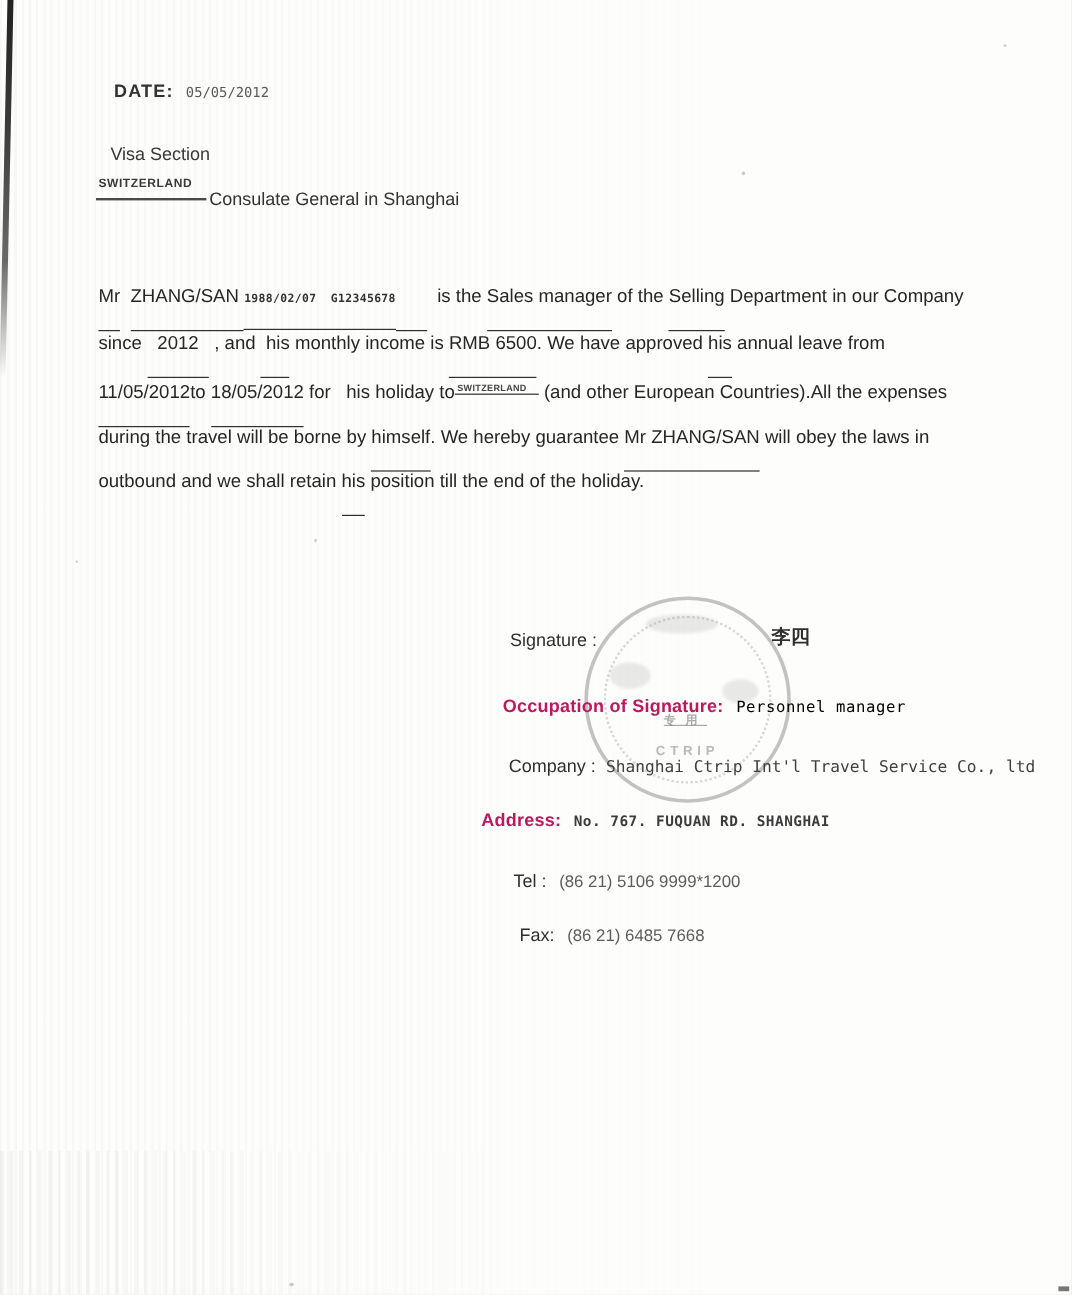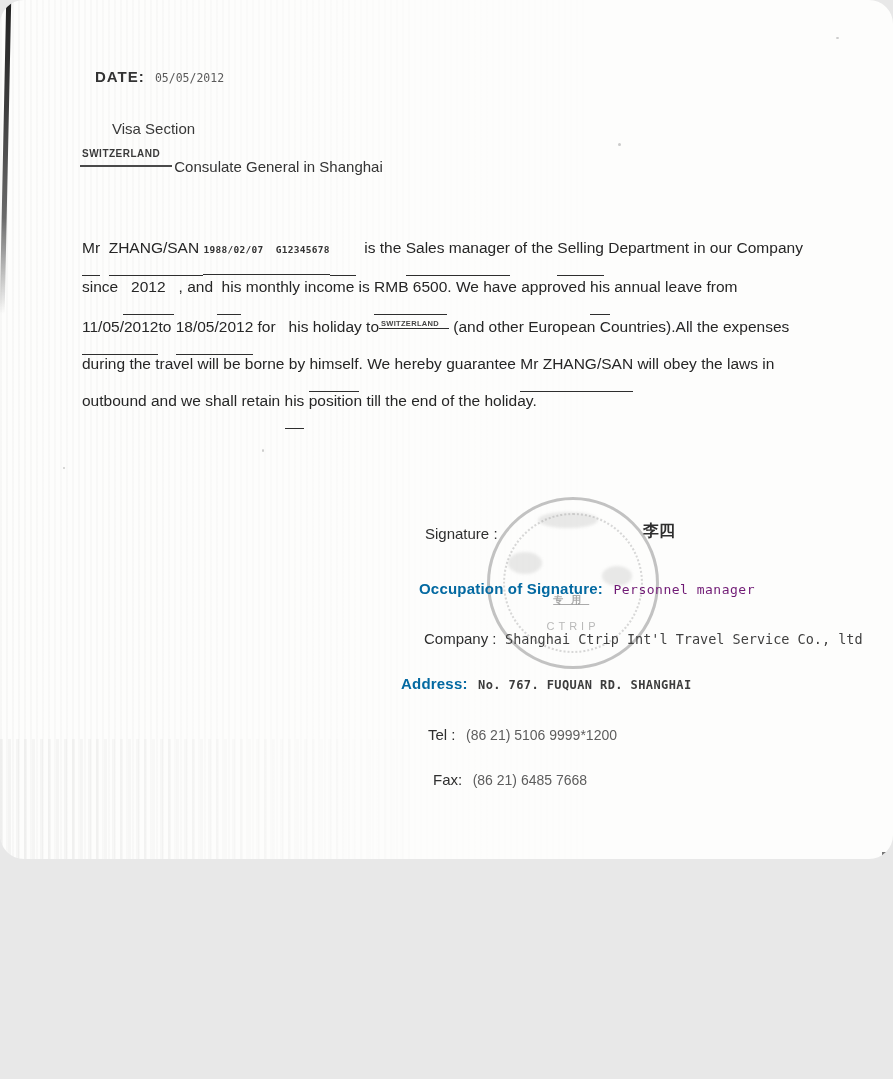--- a/index.html
+++ b/index.html
@@ -1,19 +1,19 @@
 <!DOCTYPE html>
 <html><head>
 <meta charset="utf-8">
 <style>
   html,body{margin:0;padding:0;background:#e8e8e8;}
   .page{
-    position:relative; width:893px; height:859px; margin:0 auto;
+    position:relative; width:893px; height:1079px; margin:0 auto;
     background:#fdfdfc; overflow:hidden;
-    font-family:"Liberation Sans", sans-serif; color:#2a2a2a;border-radius:24px;
+    font-family:"Liberation Sans", sans-serif; color:#2a2a2a;
   }
   
   .streaks{
     position:absolute; inset:0; pointer-events:none;
     background:
       repeating-linear-gradient(90deg, rgba(90,90,90,0.035) 0 2px, rgba(0,0,0,0) 2px 6px);
     -webkit-mask-image:linear-gradient(90deg,#000 0%, rgba(0,0,0,.55) 30%, rgba(0,0,0,.12) 55%, rgba(0,0,0,0) 75%);
             mask-image:linear-gradient(90deg,#000 0%, rgba(0,0,0,.55) 30%, rgba(0,0,0,.12) 55%, rgba(0,0,0,0) 75%);
   }
   .streaks2{
@@ -27,43 +27,43 @@
     transform:rotate(1.2deg); filter:blur(0.6px); border-radius:3px;
   }
   .speck{position:absolute; background:#9a9a9a; border-radius:50%; opacity:.5;}
   .edge-mark{position:absolute; right:2px; bottom:3px; width:9px; height:4px; background:#555; opacity:.8;}
 
   
   .date-line{position:absolute; left:95px; top:68px; font-size:15px;}
   .date-label{font-weight:700; letter-spacing:1px; color:#333;}
   .date-value{font-family:"DejaVu Sans Mono", monospace; font-size:11.5px; color:#5a5a5a; margin-left:6px;}
 
-  .visa-section{position:absolute; left:92px; top:120px; font-size:15px; color:#383838;margin-left:20px;}
+  .visa-section{position:absolute; left:92px; top:120px; font-size:15px; color:#383838;}
   .consulate-line{position:absolute; left:80px; top:141px; display:flex;}
   .country-wrap{border-bottom:2px solid #4a4a4a; padding:0 12px 6px 2px;}
   .country{font-size:10px; font-weight:700; letter-spacing:.5px; color:#3a3a3a; position:relative; top:2px;}
   .consulate-text{font-size:15px; color:#333; align-self:flex-end; position:relative; top:8px; margin-left:2px;text-align:center;}
 
   
   .body-par{
     position:absolute; left:82px; top:229px; width:737px;
     font-size:15.5px; line-height:37px; color:#262626; white-space:pre-wrap;
   }
   .body-par .u{border-bottom:1.5px solid #2e2e2e; padding-bottom:19px;}
   .body-par .sm{font-family:"DejaVu Sans Mono", monospace; font-size:9.5px; font-weight:700; letter-spacing:.3px; color:#333;}
   .body-par .tiny{font-size:7.5px; font-weight:700; vertical-align:6px; letter-spacing:.3px; color:#444; padding:0 10px 0 2px;}
 
   
   .lab{font-size:15px; color:#2f2f2f;}
-  .lab.b{font-weight:700; letter-spacing:.2px; color:#0369a1;}
+  .lab.b{font-weight:700; letter-spacing:.2px; color:#be185d;}
   .mono{font-family:"DejaVu Sans Mono", monospace;}
   .sig-label{position:absolute; left:425px; top:525px;}
   .printed-name{position:absolute; left:643px; top:521px; font-size:16px; font-weight:700; color:#2f2f2f;}
   .occupation-line{position:absolute; left:419px; top:580px;}
-  .occupation-value{font-size:13px; color:#701a75; margin-left:6px; letter-spacing:.5px;margin-top:24px;}
+  .occupation-value{font-size:13px; color:#000000; margin-left:6px; letter-spacing:.5px;margin-top:24px;}
   .company-line{position:absolute; left:424px; top:630px;}
   .company-value{font-size:13.5px; color:#3f3f3f; margin-left:4px;text-align:right;}
   .address-line{position:absolute; left:401px; top:675px;}
   .address-value{font-size:12px; font-weight:600; color:#3c3c3c; margin-left:6px; letter-spacing:.4px;}
   .tel-line{position:absolute; left:428px; top:726px;}
   .fax-line{position:absolute; left:433px; top:771px;}
   .phone-value{font-size:14px; color:#5d5d5d; margin-left:6px;}
 
   
   .stamp{
@@ -73,21 +73,21 @@
   }
   .stamp-inner{
     position:absolute; inset:13px; border:2px dotted rgba(140,140,140,0.33); border-radius:50%;
   }
   .stamp-center{
     position:absolute; left:50%; top:56%; transform:translateX(-55%);
     font-size:10px; letter-spacing:8px; color:rgba(115,115,115,0.6); font-weight:700;text-decoration:underline;
   }
   .stamp-brand{
     position:absolute; left:50%; top:72%; transform:translateX(-50%);
-    font-size:11px; letter-spacing:4px; color:rgba(130,130,130,0.55); font-weight:400;
+    font-size:11px; letter-spacing:4px; color:rgba(130,130,130,0.55); font-weight:700;
   }
   .stamp-blob{position:absolute; background:rgba(140,140,140,0.18); border-radius:50%; filter:blur(1.5px);}
 
   .sig-svg{position:absolute; left:506px; top:492px; z-index:3;}
   .sr{position:absolute; width:1px; height:1px; overflow:hidden; clip-path:inset(50%); white-space:nowrap;}
 </style>
 </head>
 <body>
 
 <div class="page">

